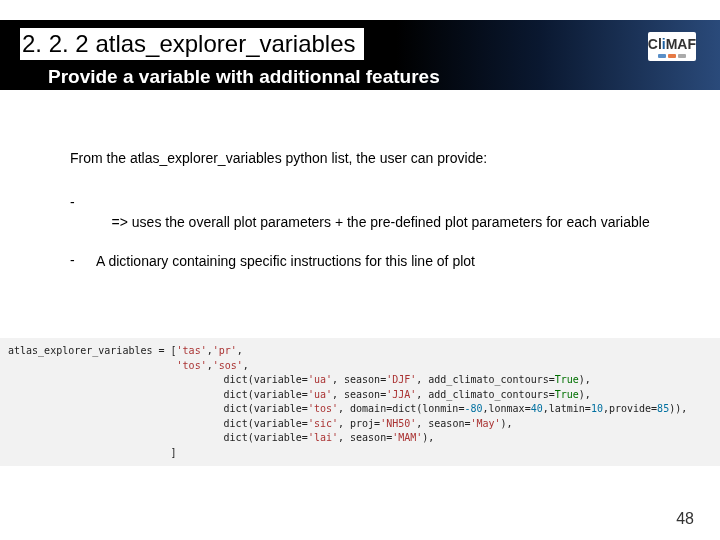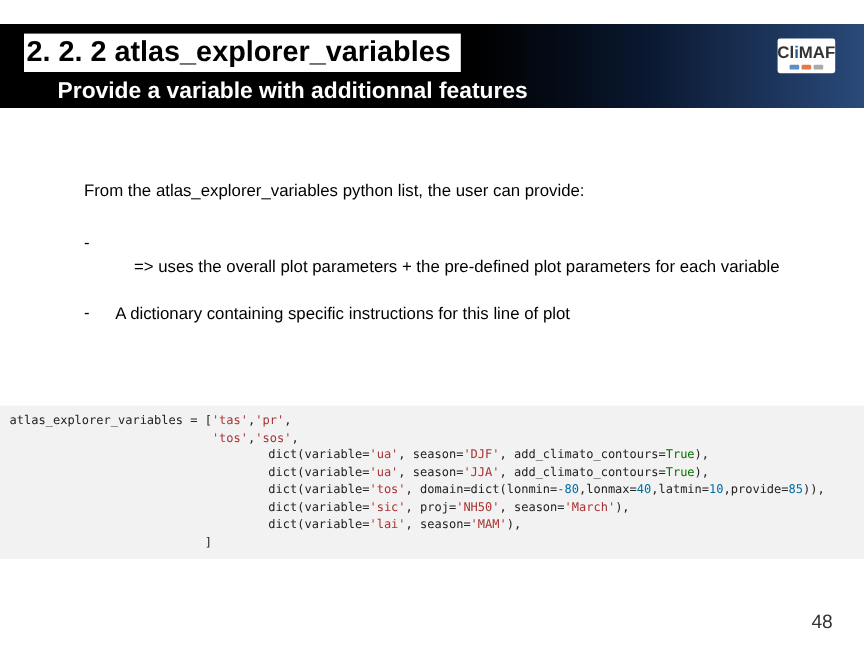--- a/index.html
+++ b/index.html
@@ -18,21 +18,21 @@
     right: 0;
     height: 70px;
     background: linear-gradient(90deg, #000 0%, #000 55%, #0a1830 75%, #2a4a7a 100%);
     padding: 8px 20px 6px 20px;
     display: flex;
     align-items: flex-start;
   }
   .header-text { flex: 1; }
   .header-title {
     font-size: 24px;
-    font-weight: 700;
+    font-weight: 400;
     color: #000;
     background: #fff;
     display: inline-block;
     padding: 2px 8px 2px 2px;
     margin-bottom: 6px;
   }
   .header-subtitle {
     font-size: 19px;
     font-weight: 700;
     color: #fff;
@@ -131,17 +131,17 @@
     <div class="dash">-</div>
     <div class="bullet-text">A dictionary containing specific instructions for this line of plot</div>
   </div>
 </div>
 
 <div class="code-block"><span>atlas_explorer_variables = [</span><span class="s">'tas'</span><span>,</span><span class="s">'pr'</span><span>,</span>
 <span>                            </span><span class="s">'tos'</span><span>,</span><span class="s">'sos'</span><span>,</span>
 <span>                            </span><span class="fn">dict(variable=</span><span class="s">'ua'</span><span>, season=</span><span class="s">'DJF'</span><span>, add_climato_contours=</span><span class="kw">True</span><span>),</span>
 <span>                            </span><span class="fn">dict(variable=</span><span class="s">'ua'</span><span>, season=</span><span class="s">'JJA'</span><span>, add_climato_contours=</span><span class="kw">True</span><span>),</span>
 <span>                            </span><span class="fn">dict(variable=</span><span class="s">'tos'</span><span>, domain=dict(lonmin=</span><span class="n">-80</span><span>,lonmax=</span><span class="n">40</span><span>,latmin=</span><span class="n">10</span><span>,provide=</span><span class="n">85</span><span>)),</span>
-<span>                            </span><span class="fn">dict(variable=</span><span class="s">'sic'</span><span>, proj=</span><span class="s">'NH50'</span><span>, season=</span><span class="s">'March'</span><span>),</span>
+<span>                            </span><span class="fn">dict(variable=</span><span class="s">'sic'</span><span>, proj=</span><span class="s">'NH50'</span><span>, season=</span><span class="s">'May'</span><span>),</span>
 <span>                            </span><span class="fn">dict(variable=</span><span class="s">'lai'</span><span>, season=</span><span class="s">'MAM'</span><span>),</span>
 <span>                           ]</span></div>
 
 <div class="page-num">48</div>
 
 </body></html>

